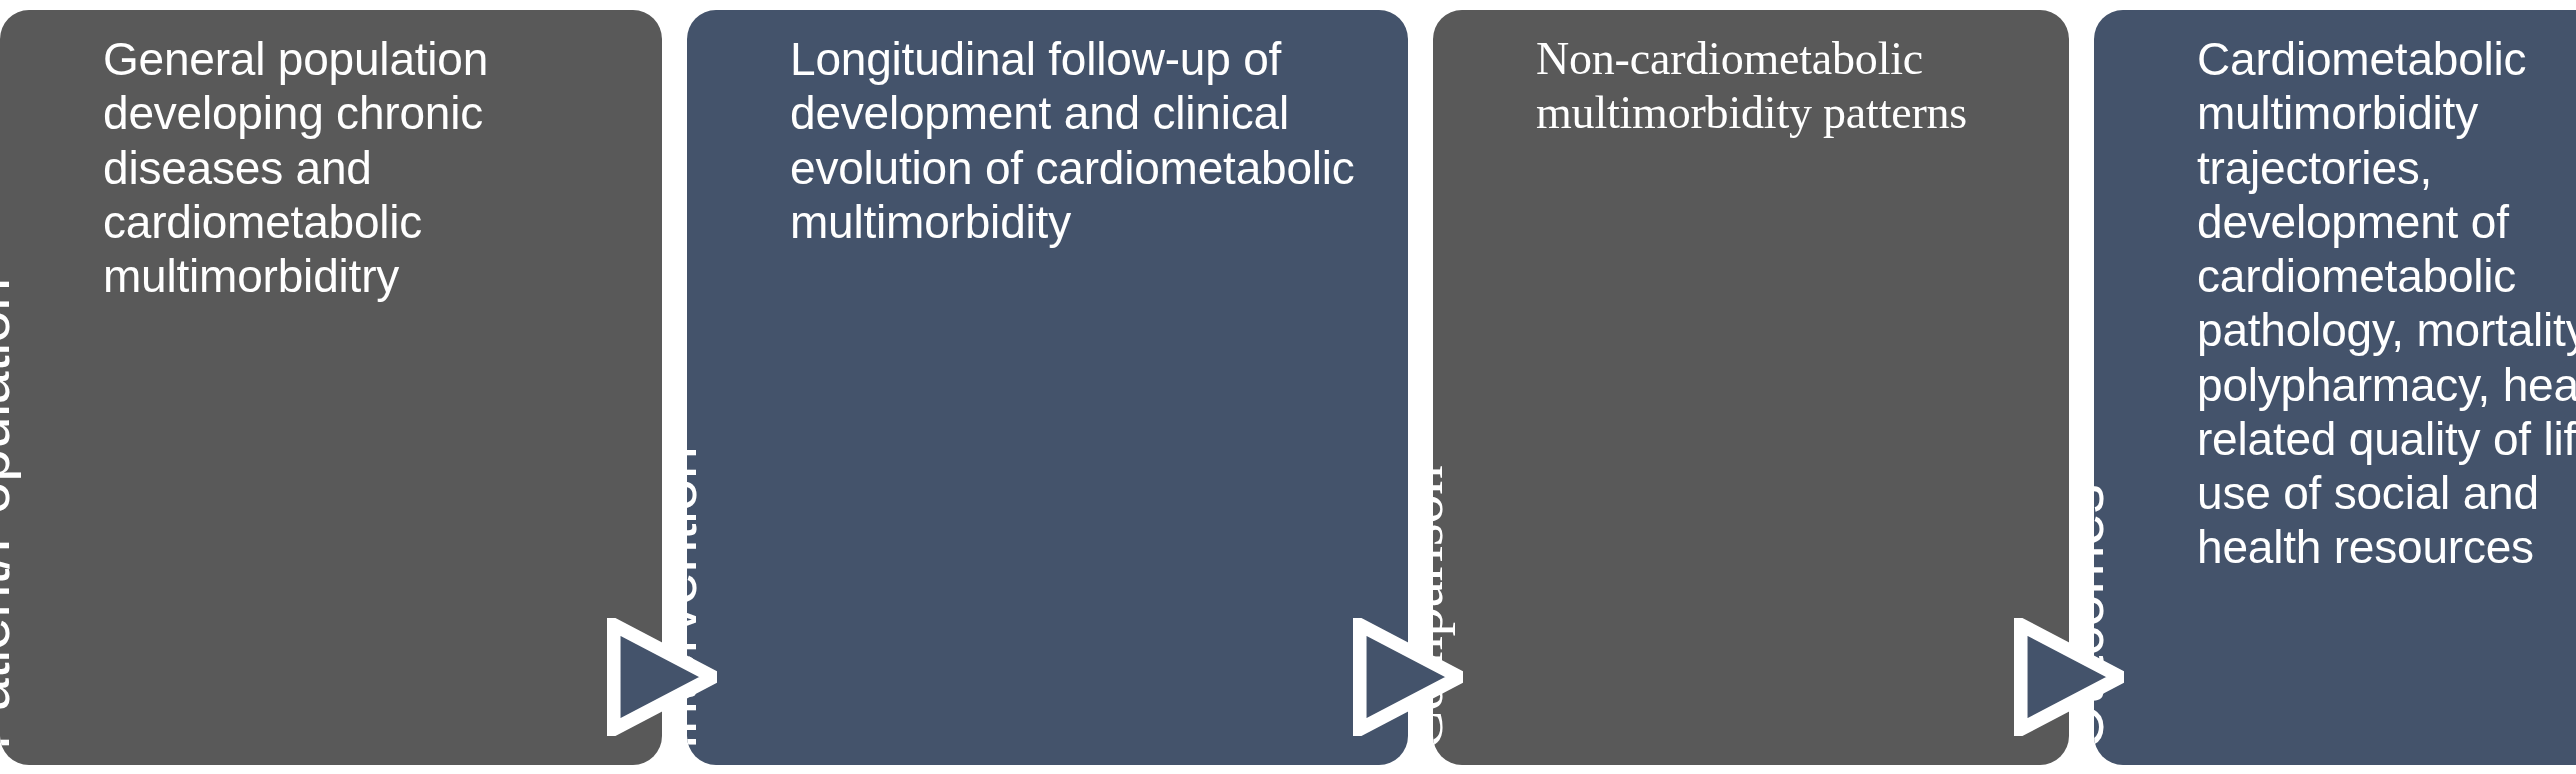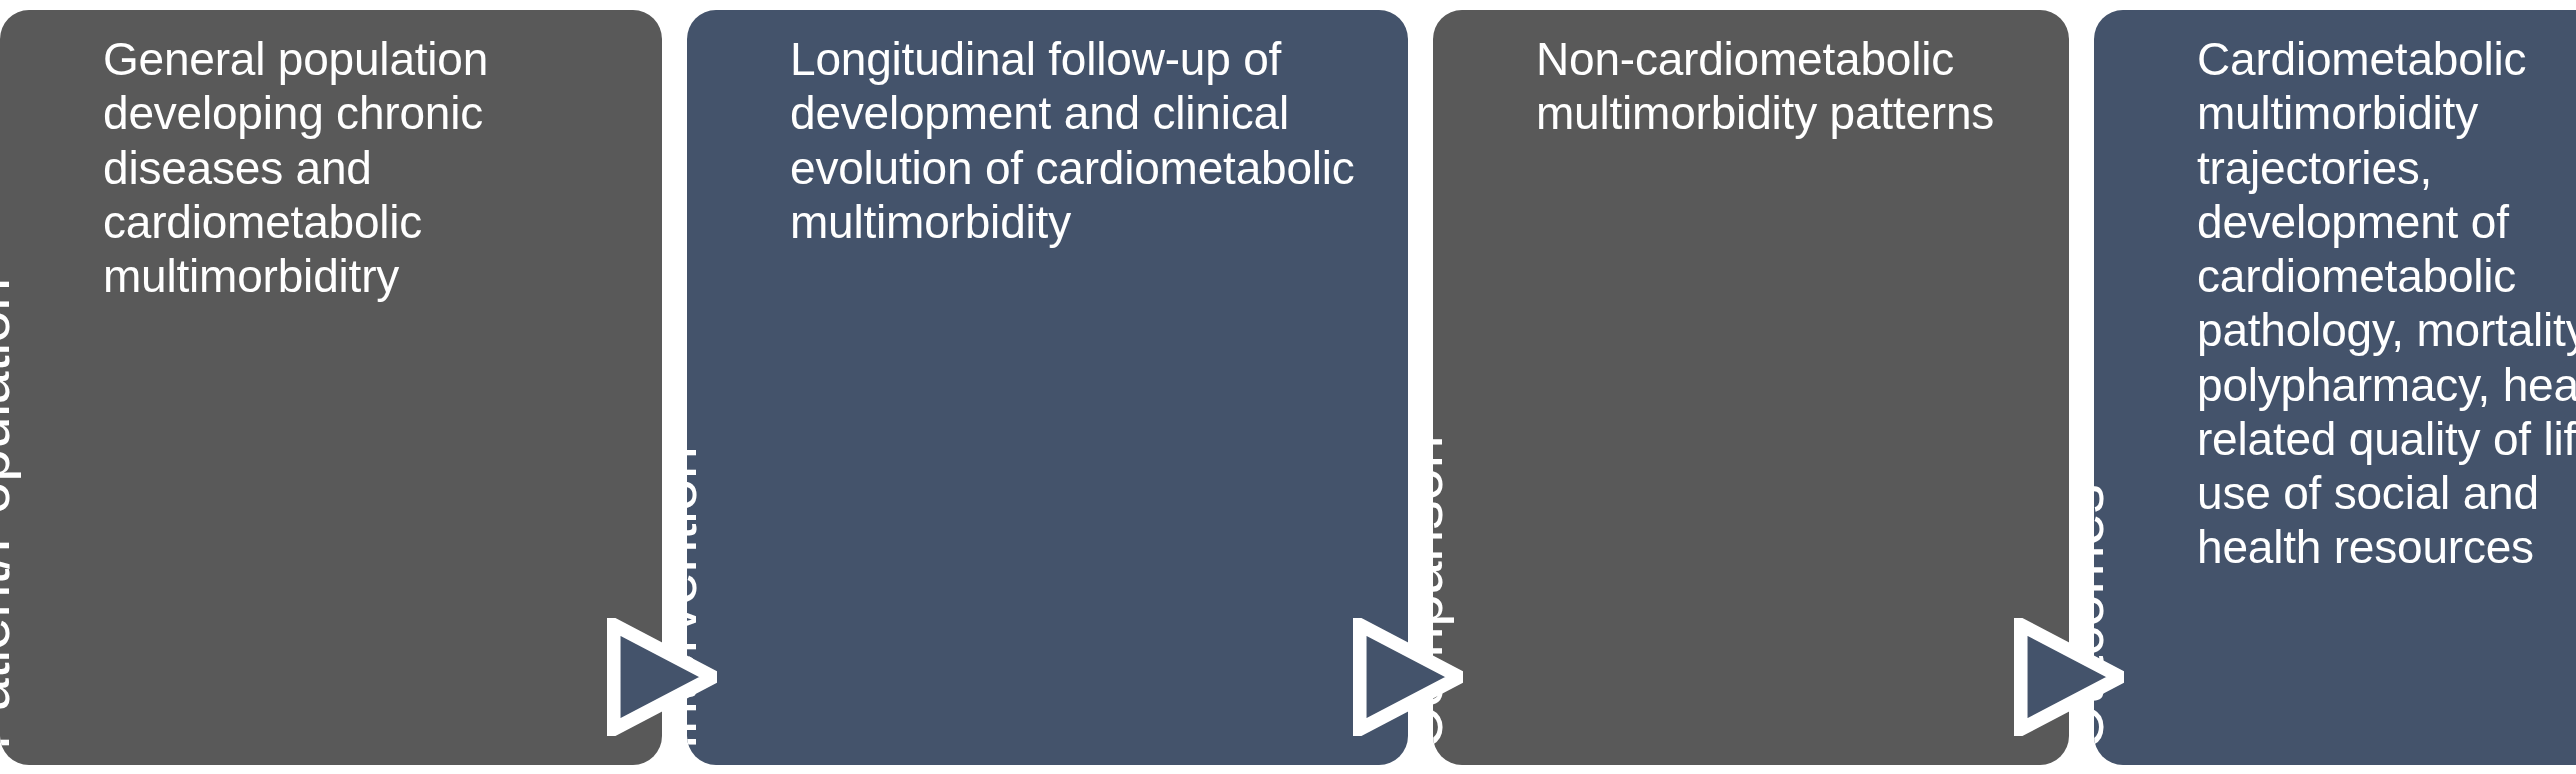--- a/index.html
+++ b/index.html
@@ -125,21 +125,21 @@
 
       <div class="chevron" style="right:-55px;">
         <svg viewBox="0 0 130 140" preserveAspectRatio="none" aria-hidden="true">
           <polygon points="8,8 126,70 8,132" fill="#44536b" stroke="#ffffff" stroke-width="16" stroke-linejoin="miter"></polygon>
         </svg>
       </div>
     </div>
 
     <div class="pico-cell" style="width:25px;"></div>
     <div class="pico-cell" style="width:636px;">
-      <div class="pico-box gray" style="background: rgb(89, 89, 89);">
+      <div class="pico-box gray" style="background: rgb(89, 89, 89); font-family: Liberation Serif, serif;">
         <div class="vlabel-wrap">
           <span class="vlabel">Comparison</span>
         </div>
         <div class="btext">Non-cardiometabolic multimorbidity patterns</div>
       </div>
 
       <div class="chevron" style="right:-55px;">
         <svg viewBox="0 0 130 140" preserveAspectRatio="none" aria-hidden="true">
           <polygon points="8,8 126,70 8,132" fill="#44536b" stroke="#ffffff" stroke-width="16" stroke-linejoin="miter"></polygon>
         </svg>

